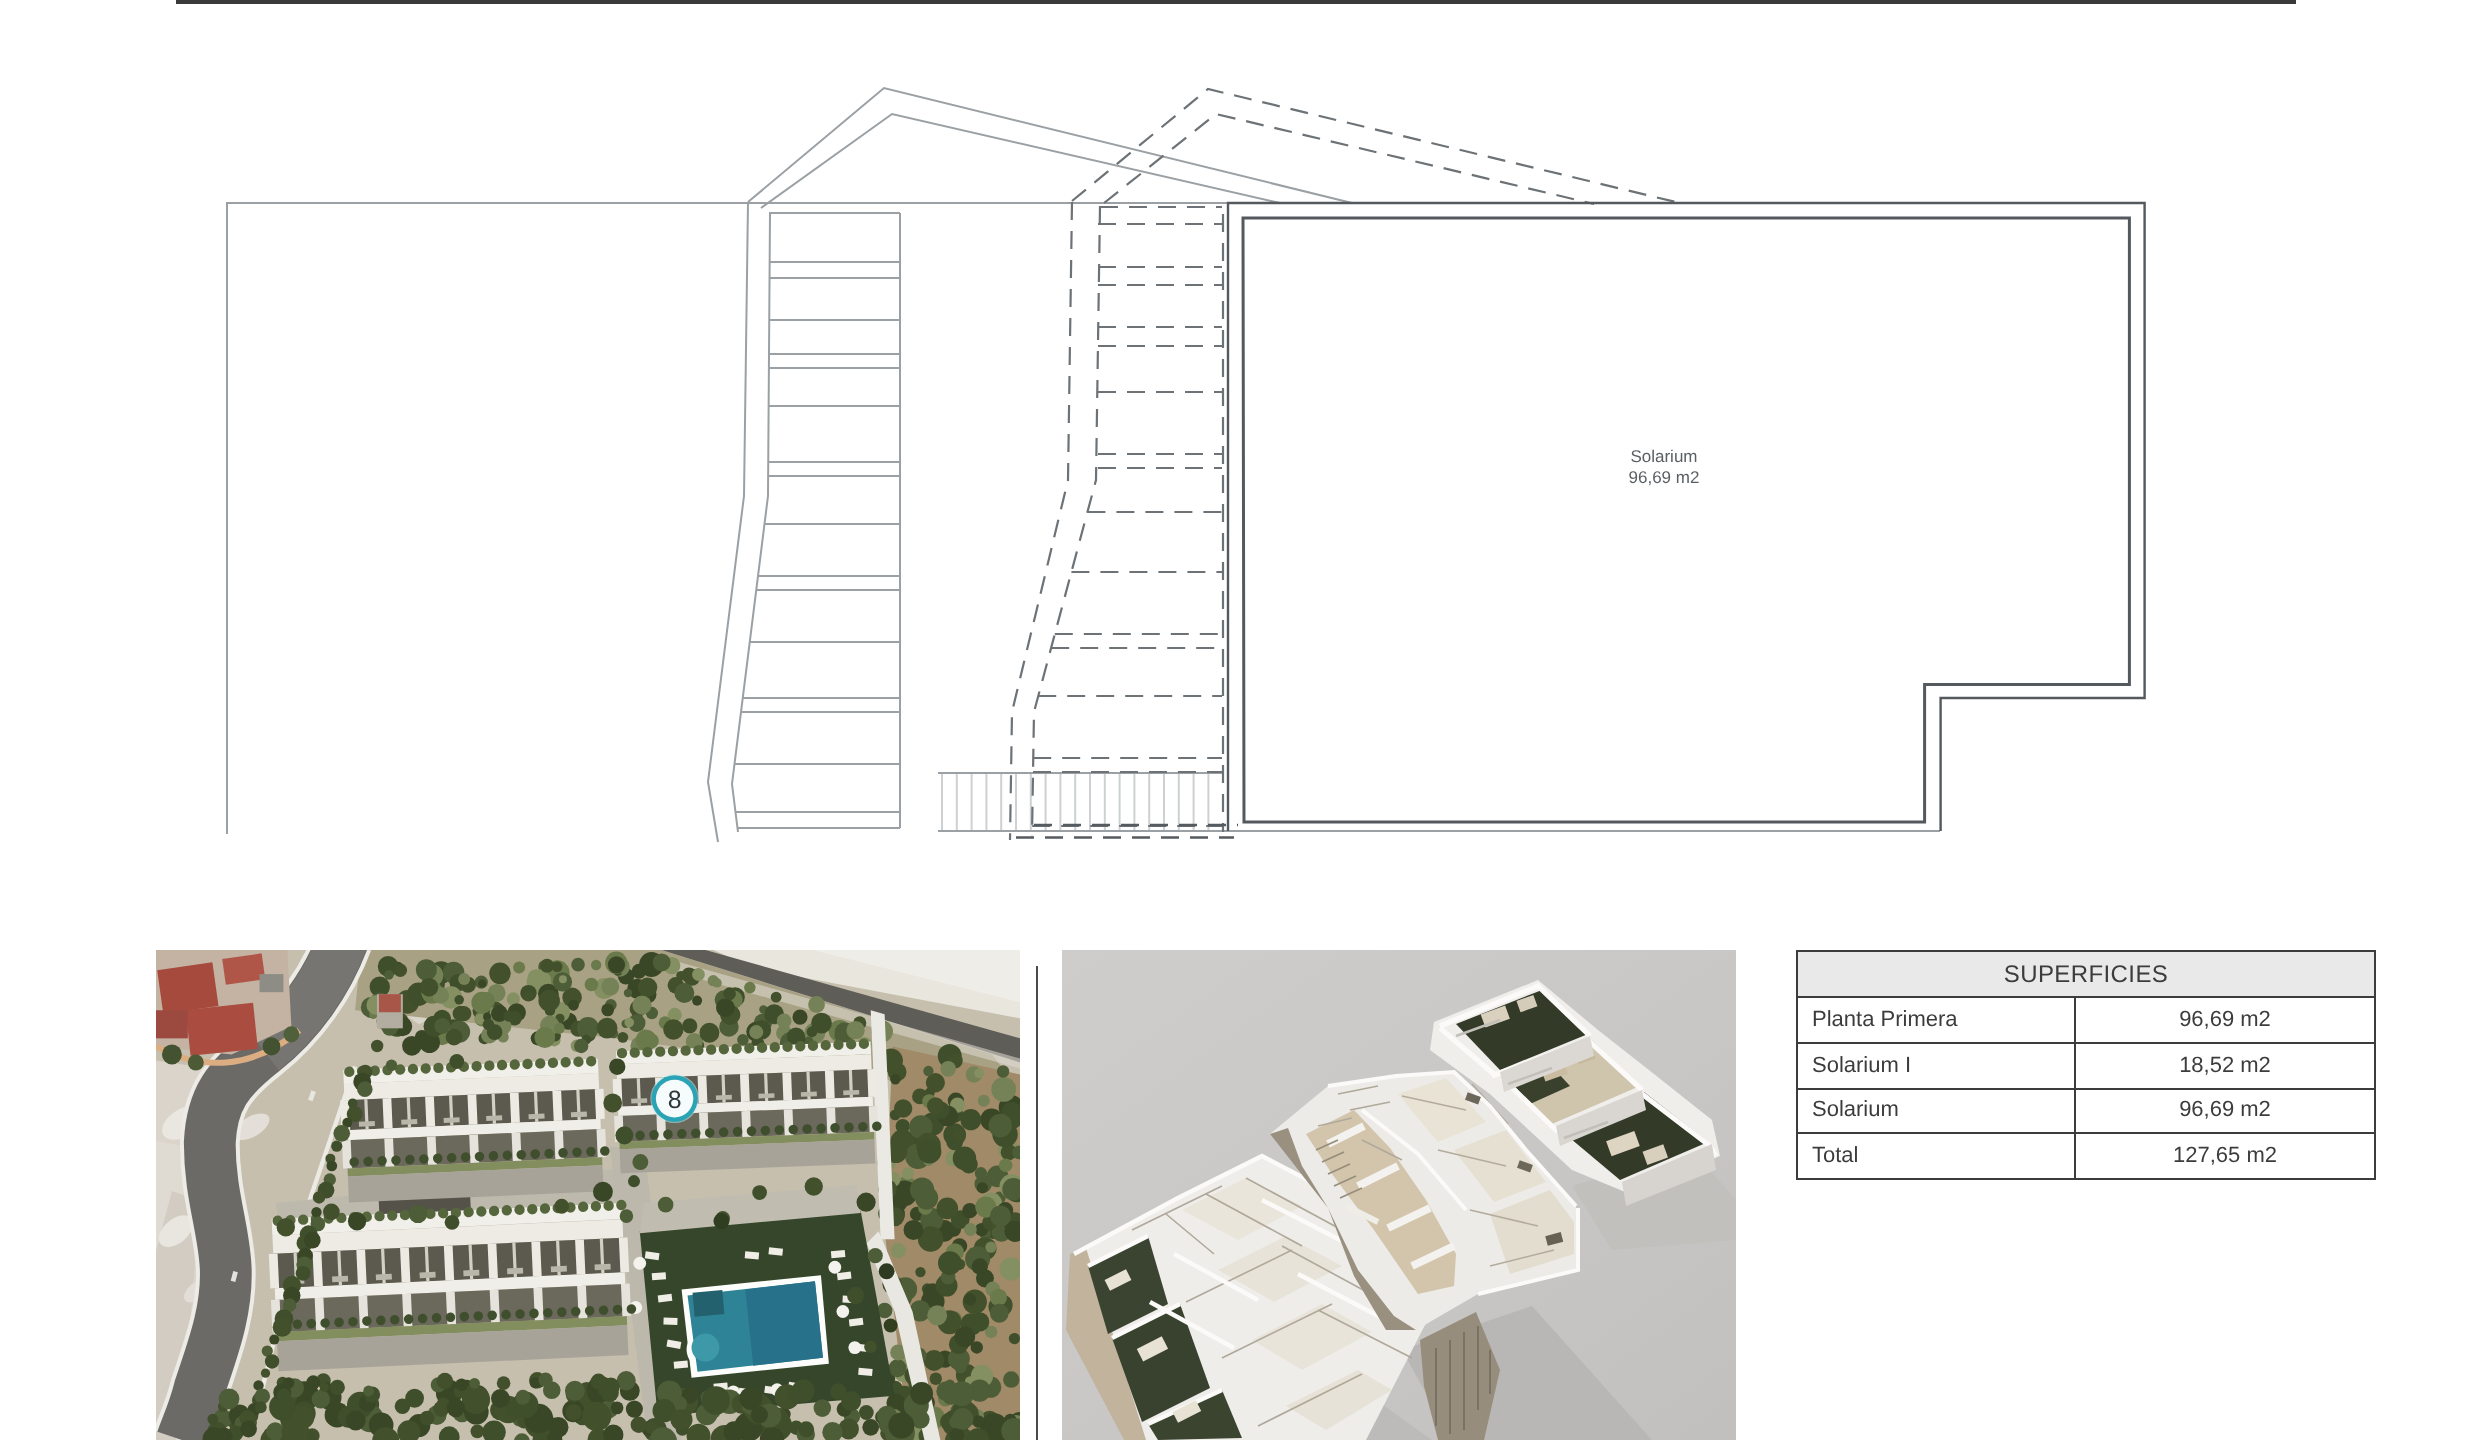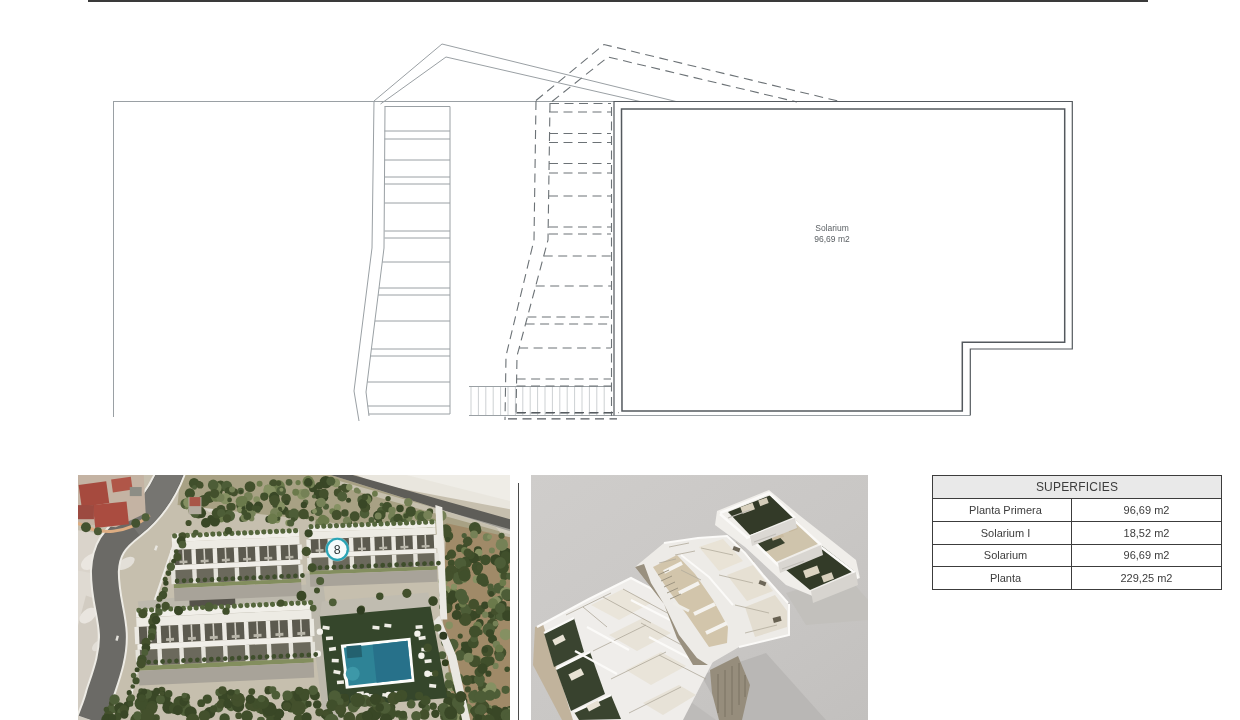--- a/index.html
+++ b/index.html
@@ -4,24 +4,24 @@
 <style>
   html,body{margin:0;padding:0;background:#ffffff;}
   body{width:1240px;height:720px;position:relative;overflow:hidden;
        font-family:"Liberation Sans",sans-serif;}
   #topline{position:absolute;left:88px;top:0;width:1060px;height:2px;background:#3a3a3a;}
   #sep{position:absolute;left:517.5px;top:483px;width:1.6px;height:237px;background:#4b4b4b;}
   #plan{position:absolute;left:0;top:0;}
   #photo{position:absolute;left:78px;top:475px;}
   #iso{position:absolute;left:531px;top:475px;}
   #tablewrap{position:absolute;left:898px;top:475px;width:300px;}
-  table{border-collapse:collapse;width:290px;color:#3c3c3c;margin-left:34px;}
+  table{border-collapse:collapse;width:290px;color:#3c3c3c;}
   th{background:#e9e9e9;font-size:12px;font-weight:normal;height:20px;
      border:1.3px solid #3c3c3c;letter-spacing:0.2px;}
-  td{font-size:11px;border:1.1px solid #3c3c3c;height:21.8px;padding:0;text-align:center;}
+  td{font-size:11px;border:1.1px solid #3c3c3c;height:21.8px;padding:0;}
   td.l{padding-left:7px;width:131px;}
   td.r{text-align:center;}
 </style>
 </head>
 <body>
 <div id="topline"></div>
 
 <svg id="plan" width="1240" height="455" viewBox="0 0 1240 455">
 
   <g fill="none" stroke="#9aa0a4" stroke-width="1">
@@ -1273,18 +1273,18 @@
         </tr>
   <tr>
           <td class="l">Solarium I</td>
           <td class="r">18,52 m2</td>
         </tr>
   <tr>
           <td class="l">Solarium</td>
           <td class="r">96,69 m2</td>
         </tr>
   <tr>
-          <td class="l">Planta</td>
-          <td class="r">229,25 m2</td>
+          <td class="l">Total</td>
+          <td class="r">127,65 m2</td>
         </tr>
 </tbody>
     </table>
 </div>
 
 </body></html>

